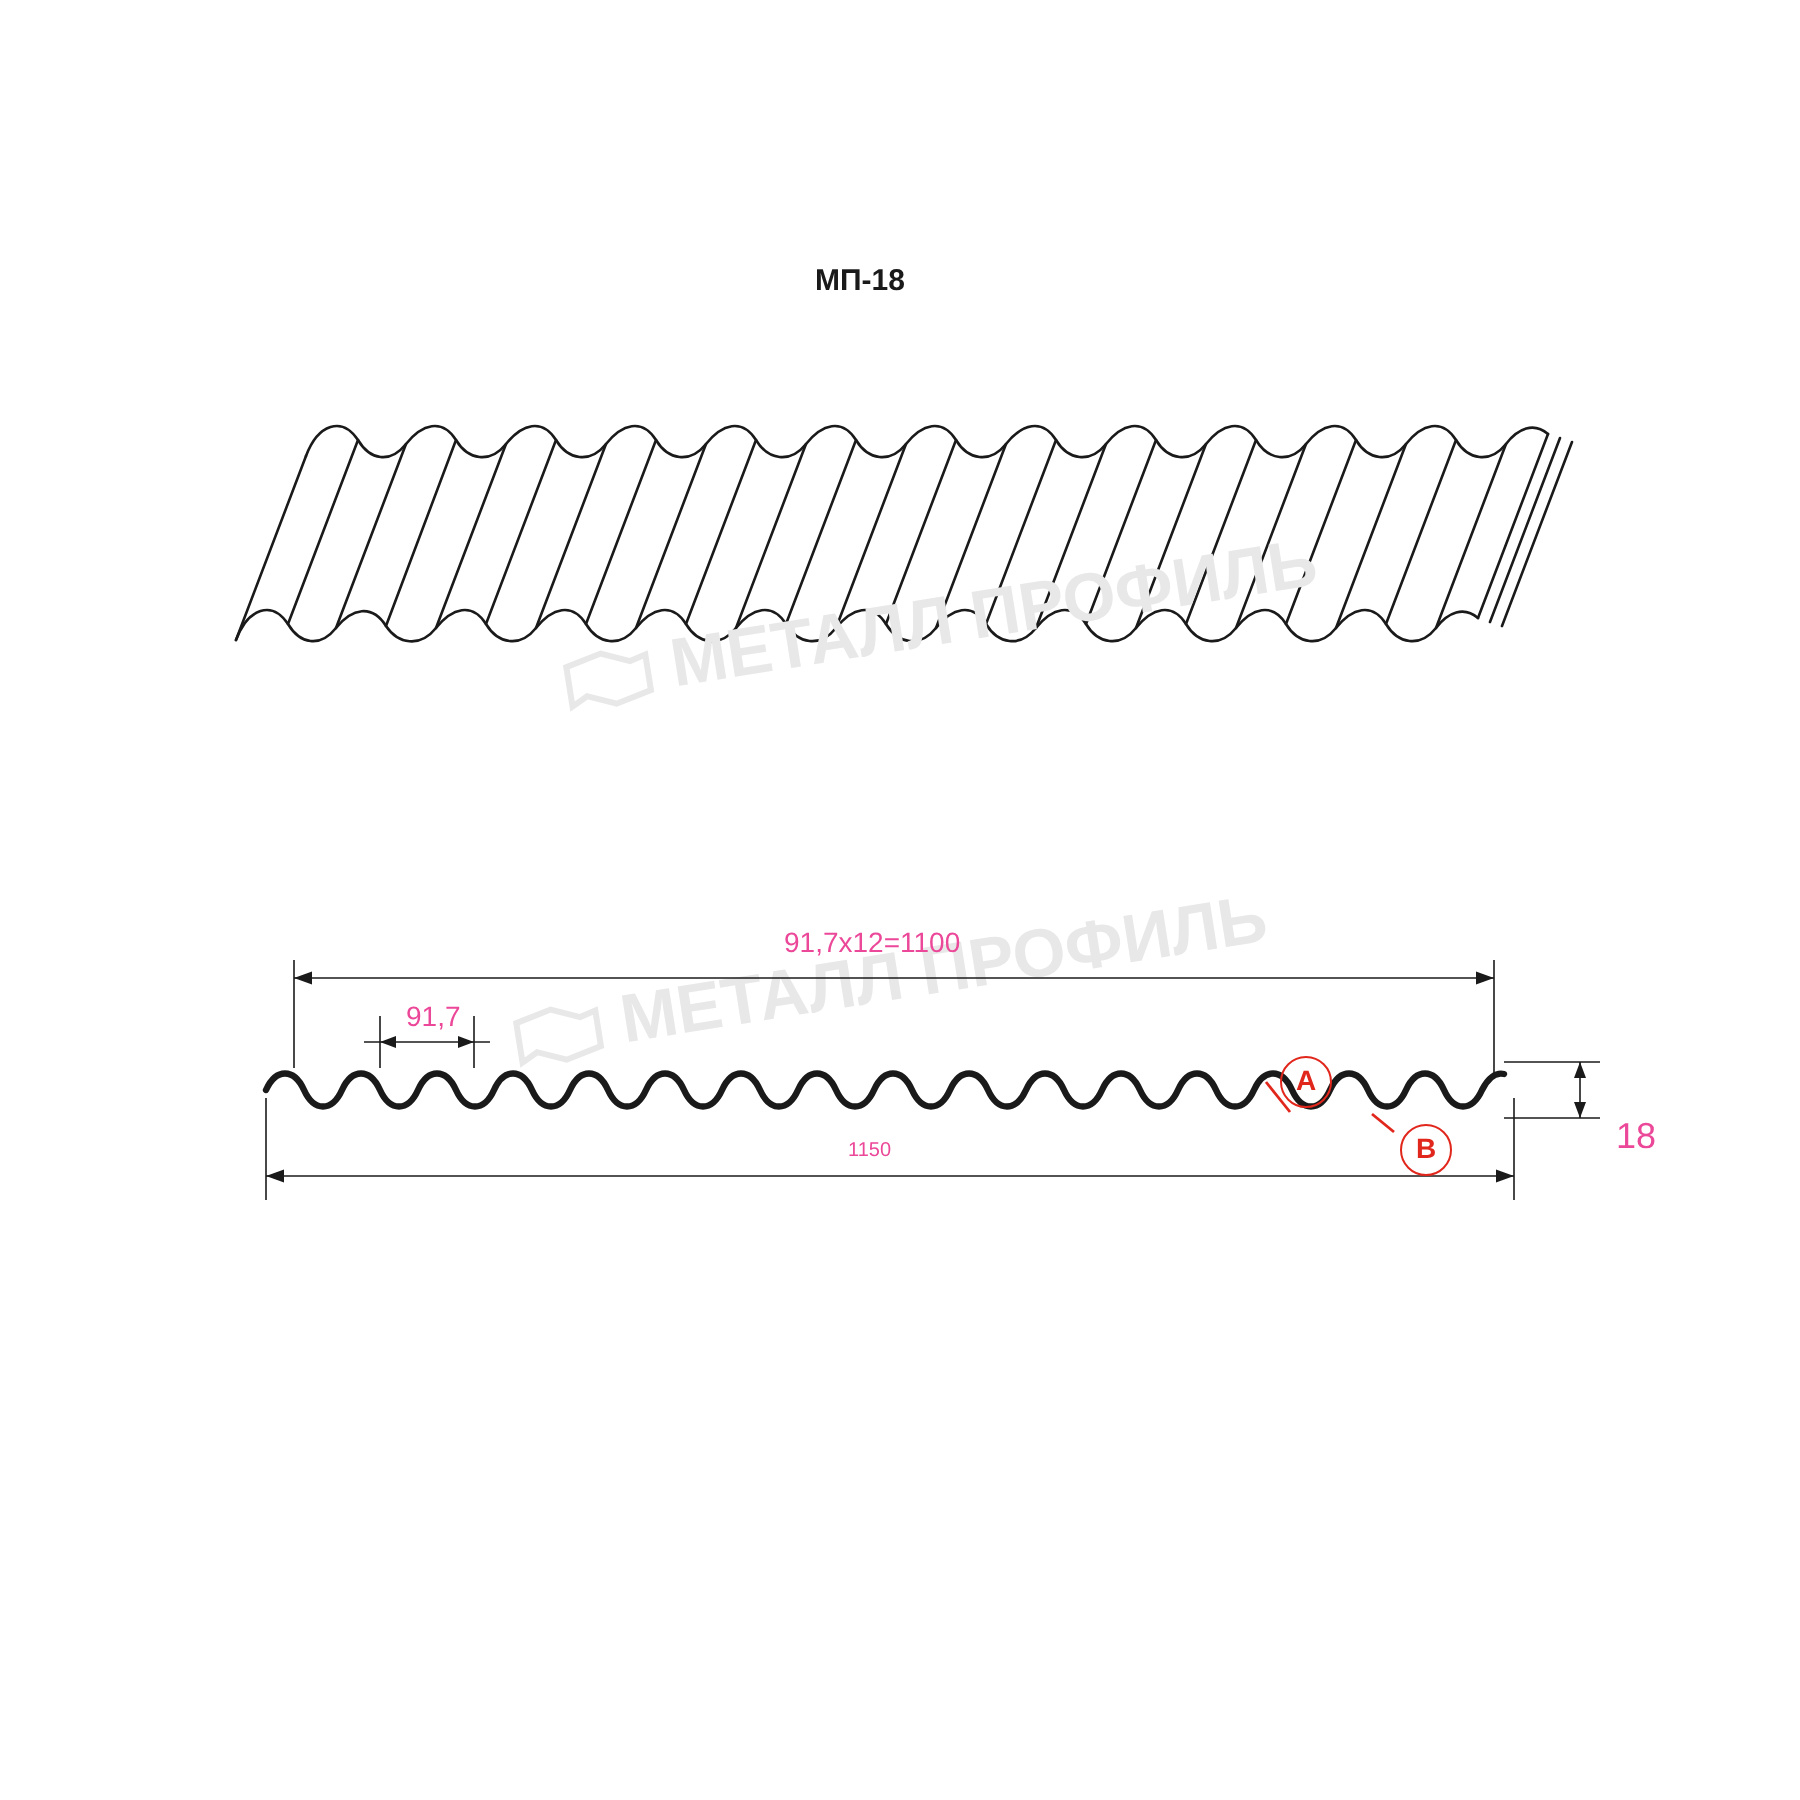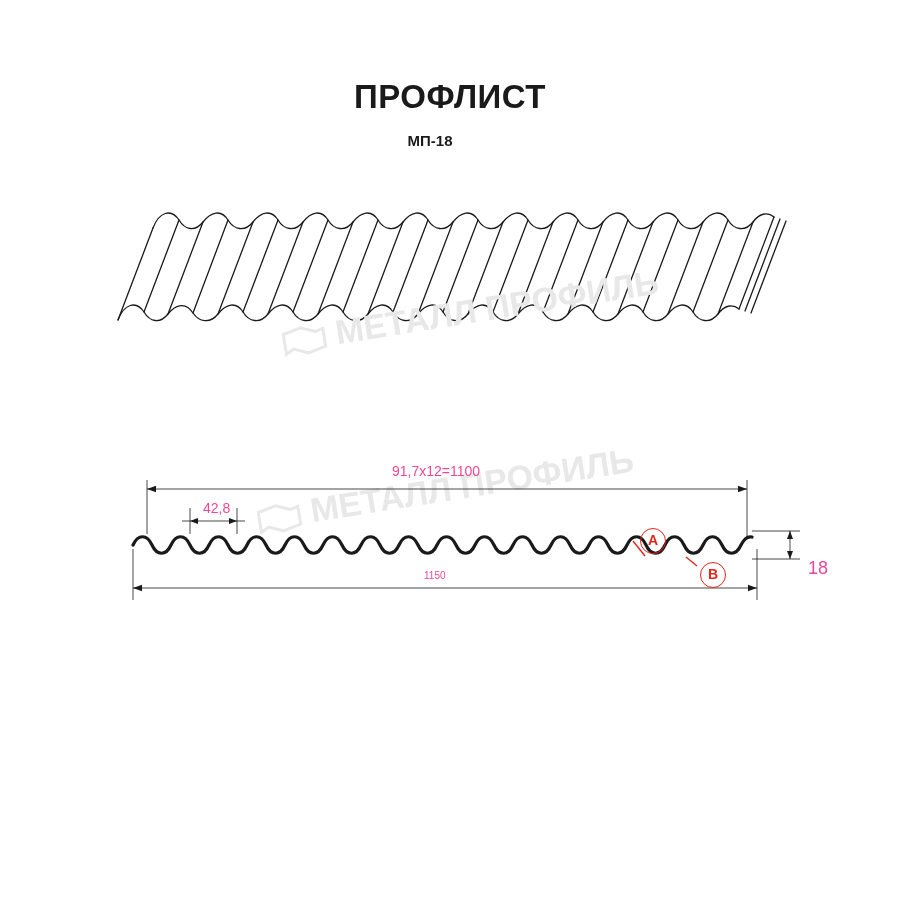--- a/index.html
+++ b/index.html
@@ -98,21 +98,20 @@
     font-weight: bold;
     text-align: center;
     line-height: 22px;
   }
 </style>
 </head>
 <body>
 
 <div class="page">
 
-  <div class="title">ПРОФЛИСТ</div>
   <div class="subtitle">МП-18</div>
 
   <svg class="drawing" width="900" height="900">
     <g fill="none" stroke="#1a1a1a" stroke-width="1.3" stroke-linejoin="round" stroke-linecap="round">
 
       <path d="M118,320
                C124,304 136,300 144,312
                C150,322 160,324 168,314
                C176,304 186,302 193,313
                C199,322 210,324 218,314
@@ -274,21 +273,21 @@
       <path d="M790,559 l-3,-8 l6,0 z" fill="#1a1a1a" stroke="none"></path>
     </g>
 
     <g stroke="#e1261c" stroke-width="1.4" fill="none">
       <path d="M645,556 L633,541"></path>
       <path d="M686,557 L697,566"></path>
     </g>
   </svg>
 
   <div class="dimtext" style="top:463px; left:392px;">91,7х12=1100</div>
-  <div class="dimtext" style="top:500px; left:203px;">42,8</div>
+  <div class="dimtext" style="top:500px; left:203px;">91,7</div>
   <div class="dimtext" style="top:570px; left:424px; font-size:10px;">1150</div>
   <div class="dimtext" style="top:558px; left:808px; font-size:18px;">18</div>
 
   <div class="callout" style="top:528px; left:640px;">A</div>
   <div class="callout" style="top:562px; left:700px;">B</div>
 
 
 </div>
 
 </body></html>

